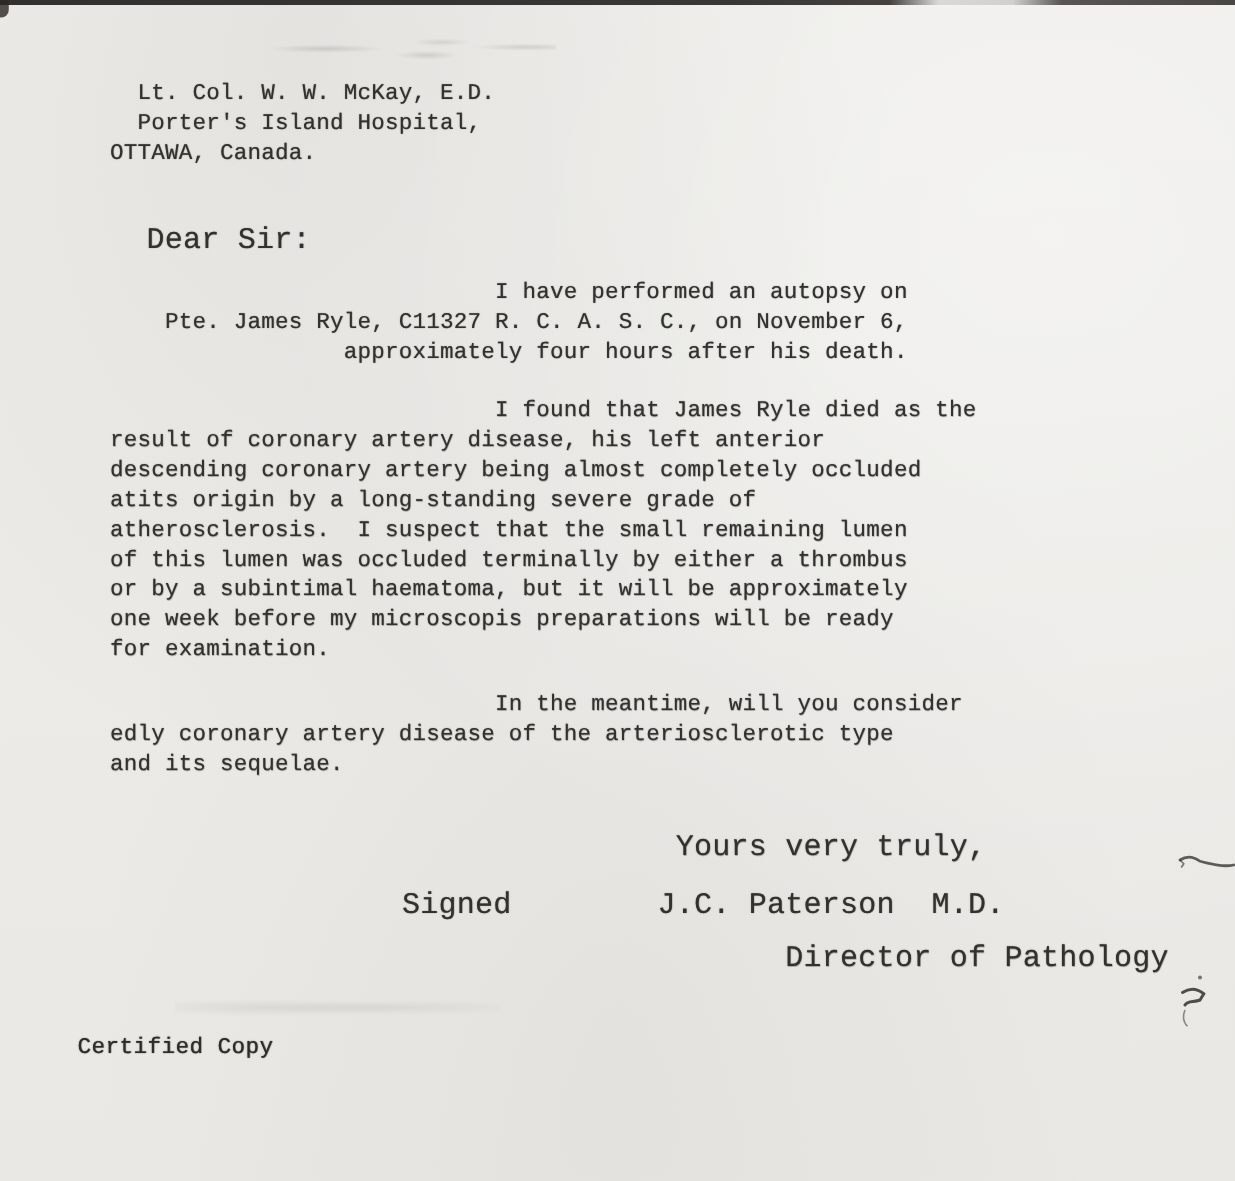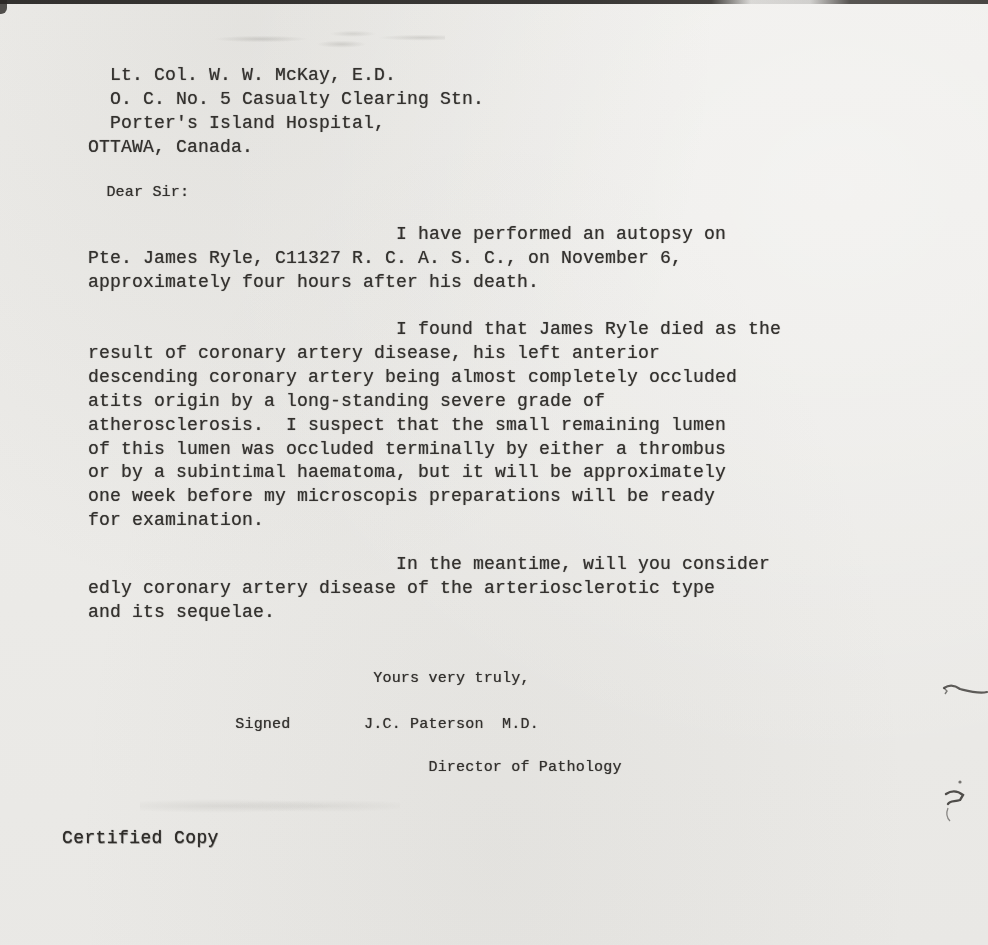--- a/index.html
+++ b/index.html
@@ -40,21 +40,21 @@
     top: 0; left: 0;
     width: 7px; height: 14px;
     background: #2a2826;
     opacity: 0.8;
     border-bottom-right-radius: 6px;
   }
   .line {
     position: absolute;
     left: 88px;
     white-space: pre;
-    font-size: 15px;
+    font-size: 24px;
     line-height: 23px;
     color: #33312e;
     text-shadow: 0 0 1px rgba(48,45,42,0.55), 0.4px 0.4px 0 rgba(48,45,42,0.25);
     letter-spacing: 0.2px;
   }
   .para {
     position: absolute;
     left: 88px;
   }
   .para .pline {
@@ -114,28 +114,27 @@
     <path d="M14 10 L 17 13 L 15 16" fill="none" stroke="rgba(45,43,40,0.6)" stroke-width="1.4"></path>
   </svg>
   <svg class="tear" style="left:938px; top:780px;" width="40" height="46" viewBox="0 0 40 46">
     <path d="M8 14 C 14 10, 20 11, 25 15 L 22 20 C 17 22, 12 20, 10 24" fill="none" stroke="rgba(40,38,35,0.8)" stroke-width="2.4" stroke-linecap="round"></path>
     <path d="M10 28 C 8 33, 9 38, 12 41" fill="none" stroke="rgba(40,38,35,0.5)" stroke-width="1.3"></path>
     <circle cx="22" cy="2" r="1.6" fill="rgba(40,38,35,0.6)"></circle>
   </svg>
 
   <div class="para" style="top:64px;">
     <div class="pline">  Lt. Col. W. W. McKay, E.D.</div>
-    <div class="pline">  O. C. No. 5 Casualty Clearing Stn.</div>
     <div class="pline">  Porter's Island Hospital,</div>
     <div class="pline">OTTAWA, Canada.</div>
   </div>
 
   <div class="line" style="top:181px;">  Dear Sir:</div>
 
-  <div class="para" style="top:223px;">
+  <div class="para" style="top:223px;text-align:right;">
     <div class="pline">                            I have performed an autopsy on</div>
     <div class="pline">Pte. James Ryle, C11327 R. C. A. S. C., on November 6,</div>
     <div class="pline">approximately four hours after his death.</div>
   </div>
 
   <div class="para" style="top:318px;">
     <div class="pline">                            I found that James Ryle died as the</div>
     <div class="pline">result of coronary artery disease, his left anterior</div>
     <div class="pline">descending coronary artery being almost completely occluded</div>
     <div class="pline">atits origin by a long-standing severe grade of</div>

